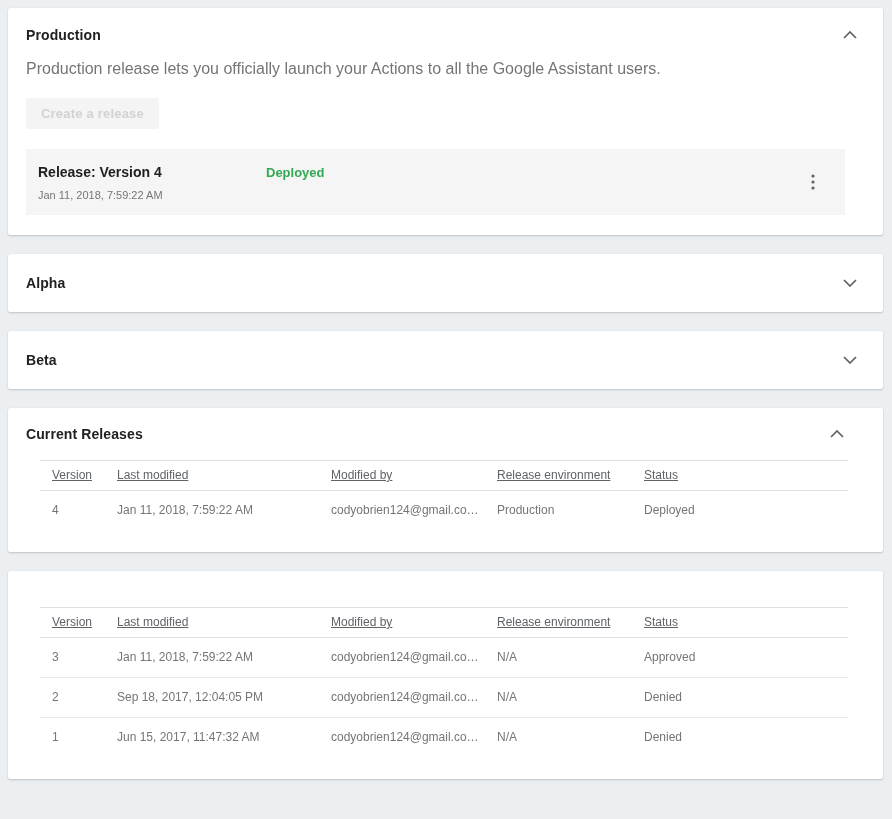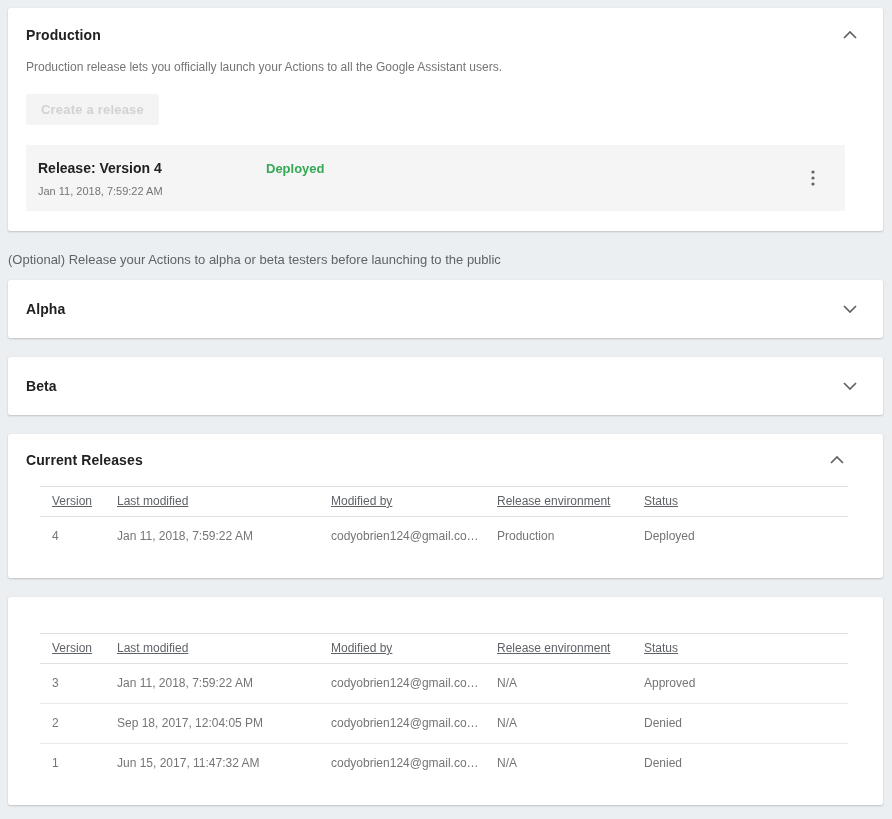--- a/index.html
+++ b/index.html
@@ -30,21 +30,21 @@
   }
   .chev-btn, .kebab-btn {
     background:none;
     border:none;
     cursor:pointer;
     padding:4px;
     line-height:0;
   }
   
   .prod-card { padding:19px 22px 20px 18px; }
-  .prod-desc { margin-top:17px; font-size:12px; color:#757575; }
+  .prod-desc { margin-top:17px; font-size:16px; color:#757575; }
   .create-btn {
     margin-top:20px;
     display:inline-block;
     background:#f4f4f4;
     color:#d2d2d2;
     border:none;
     border-radius:2px;
     font-family:inherit;
     font-size:13px;
     font-weight:bold;
@@ -130,21 +130,20 @@
           <svg width="4" height="16" viewBox="0 0 4 16" fill="#5f6368">
               <circle cx="2" cy="2" r="1.6"></circle>
               <circle cx="2" cy="8" r="1.6"></circle>
               <circle cx="2" cy="14" r="1.6"></circle>
             </svg>
         </span>
       </button>
     </div>
   </section>
 
-  <p class="optional-note">(Optional) Release your Actions to alpha or beta testers before launching to the public</p>
 
   <section class="card">
     <div class="card-head collapsible-head">
       <h2 class="card-title">Alpha</h2>
       <button class="chev-btn">
         <span>
           <svg width="14" height="8" viewBox="0 0 14 8">
               <path d="M1 1 L7 7 L13 1" fill="none" stroke="#616161" stroke-width="1.7"></path>
             </svg>
         </span>

